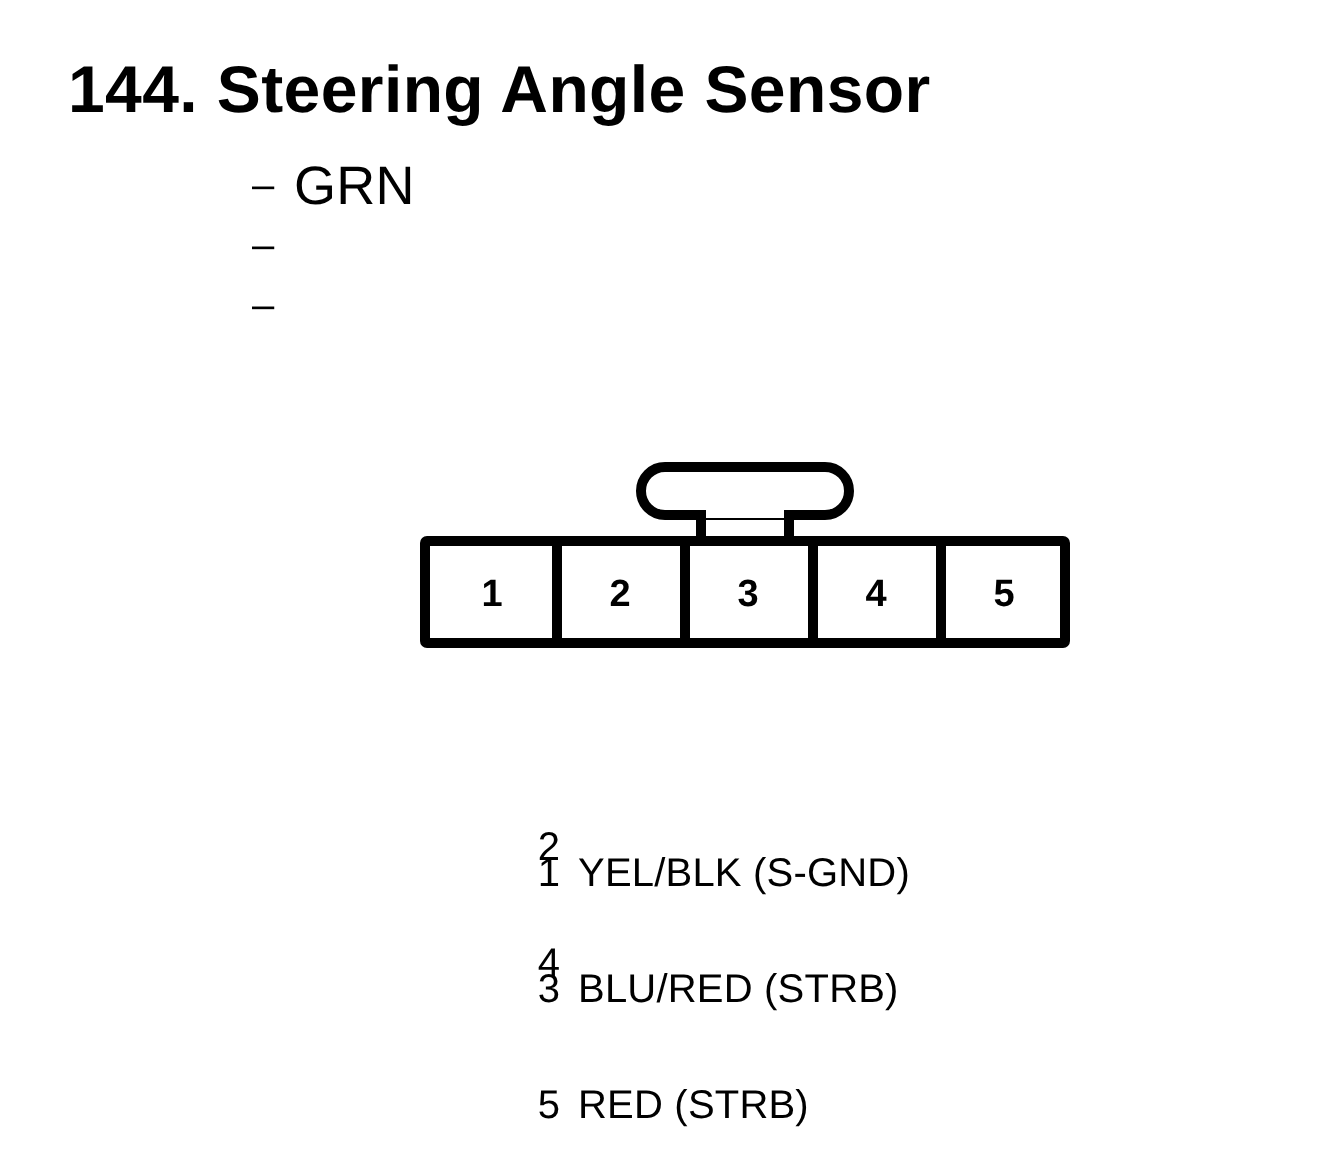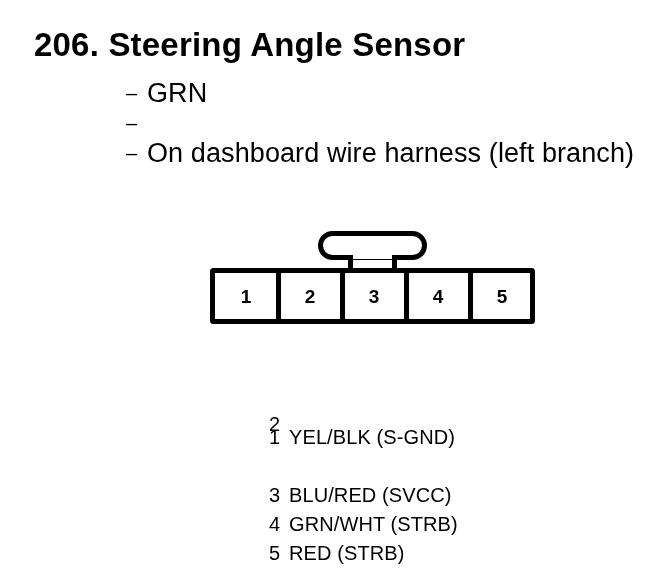--- a/index.html
+++ b/index.html
@@ -95,36 +95,35 @@
     margin-left: 9px;
     font-size: 20px;
     line-height: 26px;
     letter-spacing: 0.1px;
     margin-top: 42px;
   }
 </style>
 </head>
 <body>
 
-<div class="page-title">206. Steering Angle Sensor</div>
+<div class="page-title">144. Steering Angle Sensor</div>
 
 <div class="bullet-list">
 
   <div class="bullet-row">
     <span class="bullet-dash">–</span>
     <span class="bullet-text">GRN</span>
   </div>
 
   <div class="bullet-row">
     <span class="bullet-dash">–</span>
   </div>
 
   <div class="bullet-row">
     <span class="bullet-dash">–</span>
-    <span class="bullet-text">On dashboard wire harness (left branch)</span>
   </div>
 
 </div>
 
 <div class="connector-wrap">
   <svg class="connector-svg" width="345" height="110" viewBox="0 0 345 110" xmlns="http://www.w3.org/2000/svg">
 
     <g>
 
       <rect x="120.5" y="11.5" width="104" height="24" rx="12" ry="12" fill="#ffffff" stroke="#000000" stroke-width="5"></rect>
@@ -159,26 +158,25 @@
     <span class="legend-num">1</span>
     <span class="legend-label">YEL/BLK (S-GND)</span>
   </div>
 
   <div class="legend-row">
     <span class="legend-num">2</span>
   </div>
 
   <div class="legend-row">
     <span class="legend-num">3</span>
-    <span class="legend-label">BLU/RED (SVCC)</span>
+    <span class="legend-label">BLU/RED (STRB)</span>
   </div>
 
   <div class="legend-row">
     <span class="legend-num">4</span>
-    <span class="legend-label">GRN/WHT (STRB)</span>
   </div>
 
   <div class="legend-row">
     <span class="legend-num">5</span>
     <span class="legend-label">RED (STRB)</span>
   </div>
 
 </div>
 
 </body></html>

